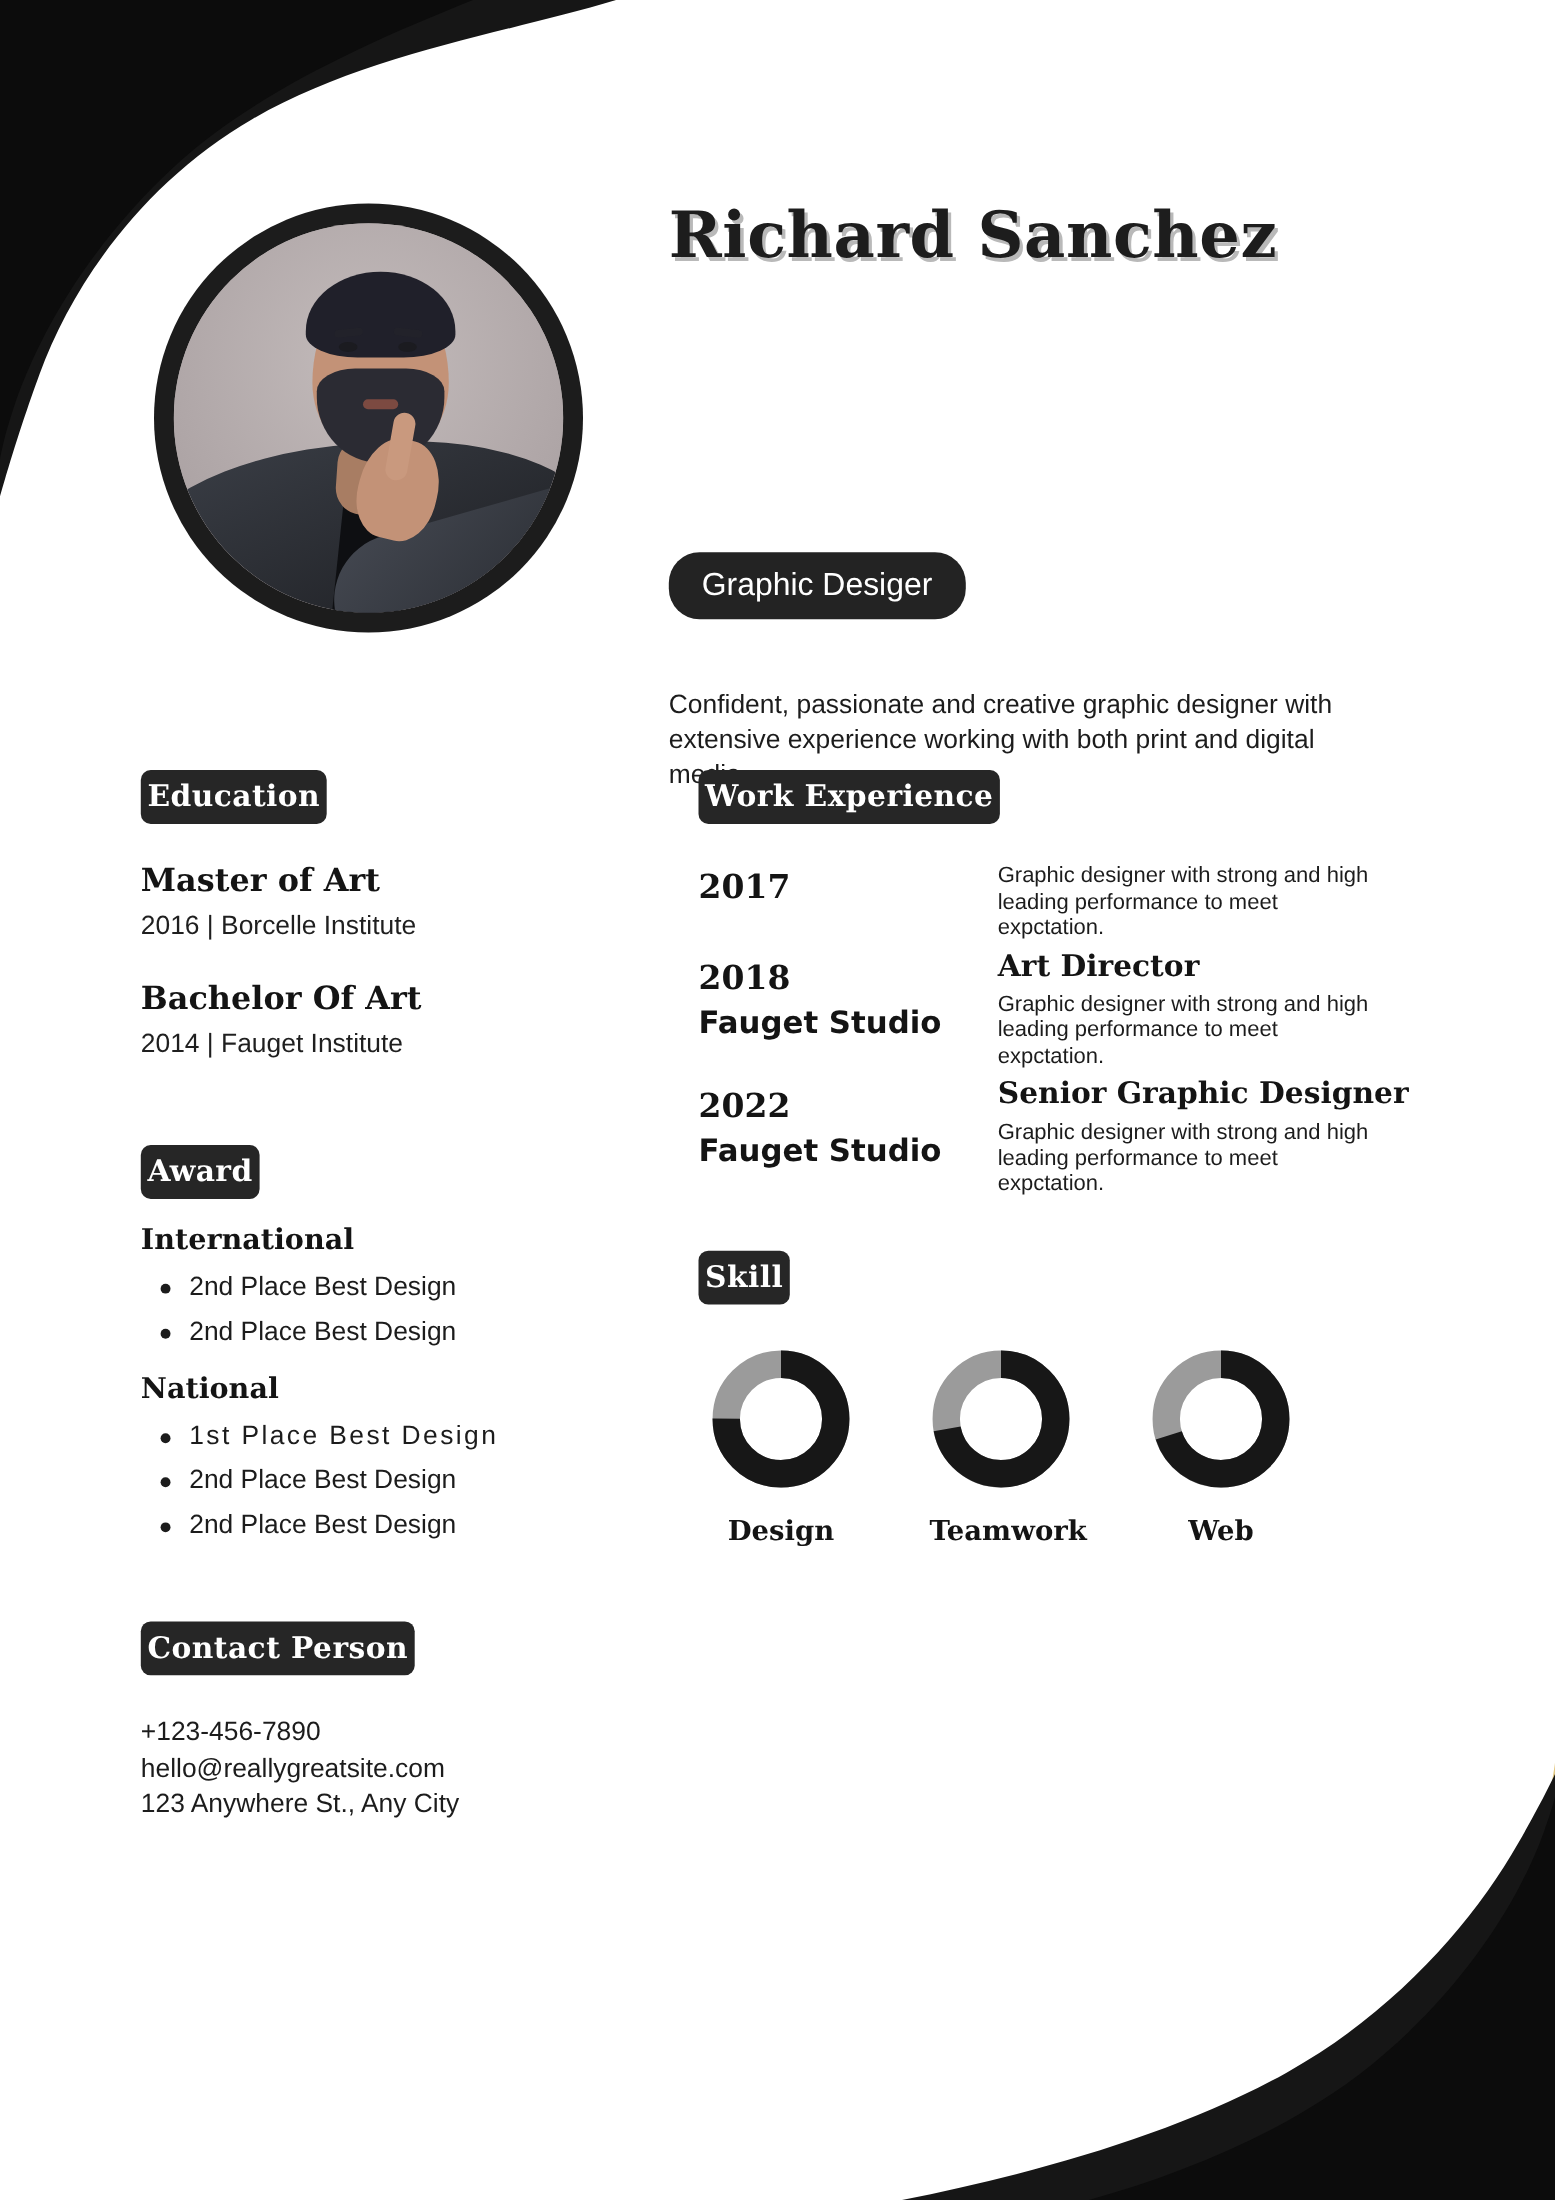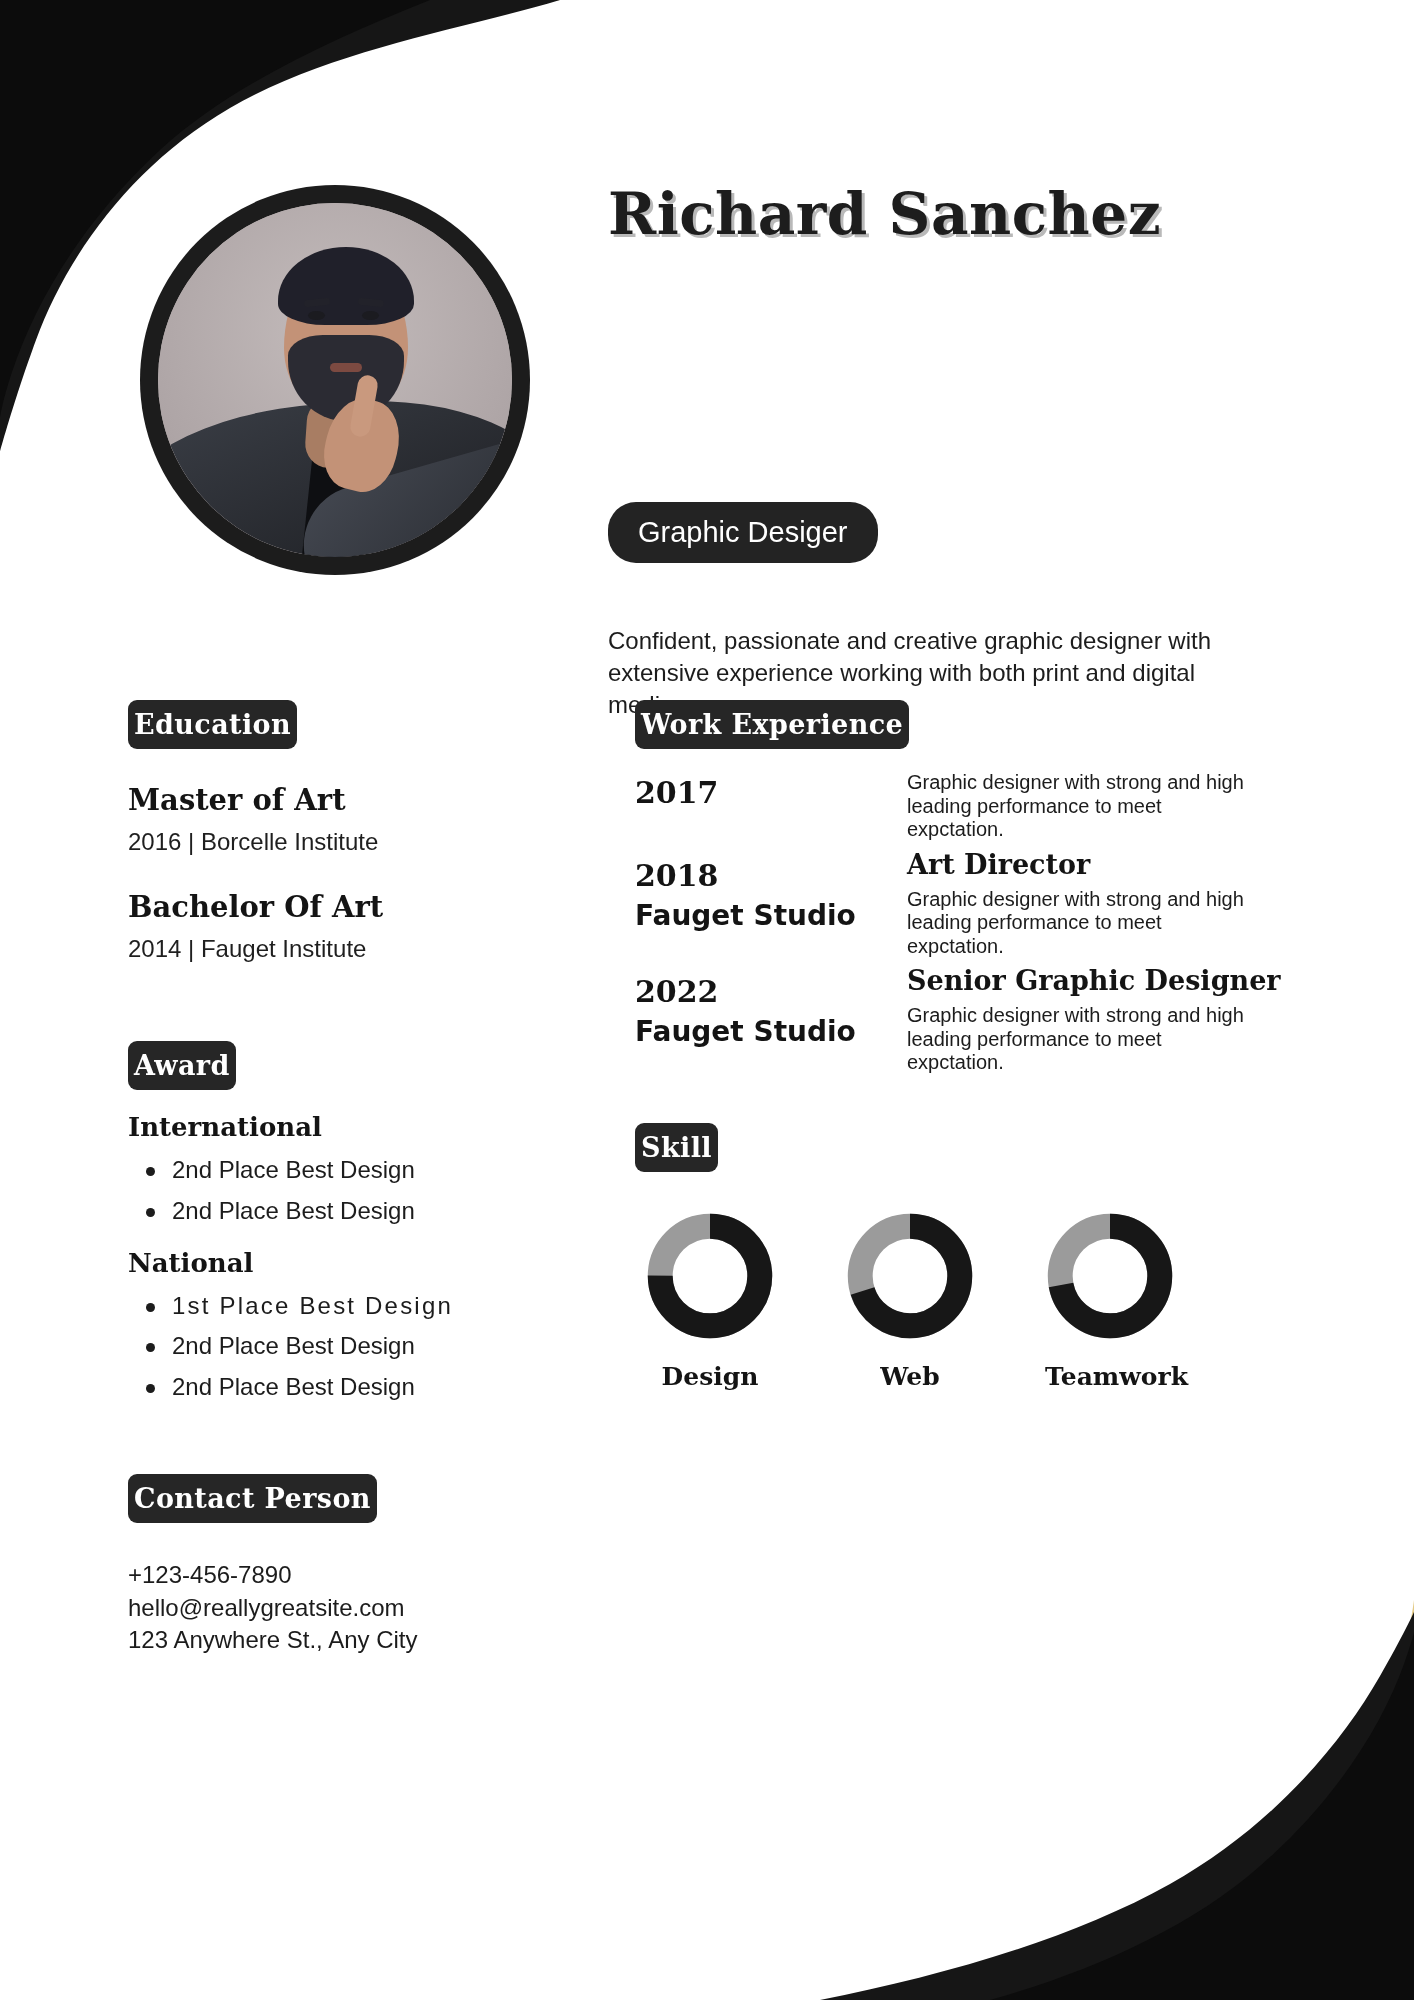--- a/index.html
+++ b/index.html
@@ -258,21 +258,21 @@
     color: #1c1c1c;
   }
 
   
   .right-col {
     position: absolute;
     left: 635px;
     top: 700px;
     width: 720px;
   }
-  .exp-grid { margin-top: 16px; }
+  .exp-grid { margin-top: 30px; }
   .exp-row {
     display: flex;
     margin-bottom: 6px;
   }
   .exp-left {
     width: 272px;
     flex: 0 0 272px;
     padding-top: 10px;
   }
   .exp-year {
@@ -473,29 +473,29 @@
         <svg width="128" height="128" viewBox="0 0 36 36">
           <circle cx="18" cy="18" r="14" fill="none" stroke="#9b9b9b" stroke-width="7"></circle>
           <circle class="ring-fill" cx="18" cy="18" r="14" fill="none" stroke="#171717" stroke-width="7" stroke-dasharray="65.97 21.99" transform="rotate(-90 18 18)"></circle>
         </svg>
         <div class="skill-label">Design</div>
       </div>
 
       <div class="skill">
         <svg width="128" height="128" viewBox="0 0 36 36">
           <circle cx="18" cy="18" r="14" fill="none" stroke="#9b9b9b" stroke-width="7"></circle>
+          <circle class="ring-fill" cx="18" cy="18" r="14" fill="none" stroke="#171717" stroke-width="7" stroke-dasharray="63.33 24.63" transform="rotate(-90 18 18)"></circle>
+        </svg>
+        <div class="skill-label">Teamwork</div>
+      </div>
+
+      <div class="skill">
+        <svg width="128" height="128" viewBox="0 0 36 36">
+          <circle cx="18" cy="18" r="14" fill="none" stroke="#9b9b9b" stroke-width="7"></circle>
           <circle class="ring-fill" cx="18" cy="18" r="14" fill="none" stroke="#171717" stroke-width="7" stroke-dasharray="61.58 26.39" transform="rotate(-90 18 18)"></circle>
         </svg>
         <div class="skill-label">Web</div>
       </div>
 
-      <div class="skill">
-        <svg width="128" height="128" viewBox="0 0 36 36">
-          <circle cx="18" cy="18" r="14" fill="none" stroke="#9b9b9b" stroke-width="7"></circle>
-          <circle class="ring-fill" cx="18" cy="18" r="14" fill="none" stroke="#171717" stroke-width="7" stroke-dasharray="63.33 24.63" transform="rotate(-90 18 18)"></circle>
-        </svg>
-        <div class="skill-label">Teamwork</div>
-      </div>
-
     </div>
   </div>
 
 </div>
 
 </body></html>

